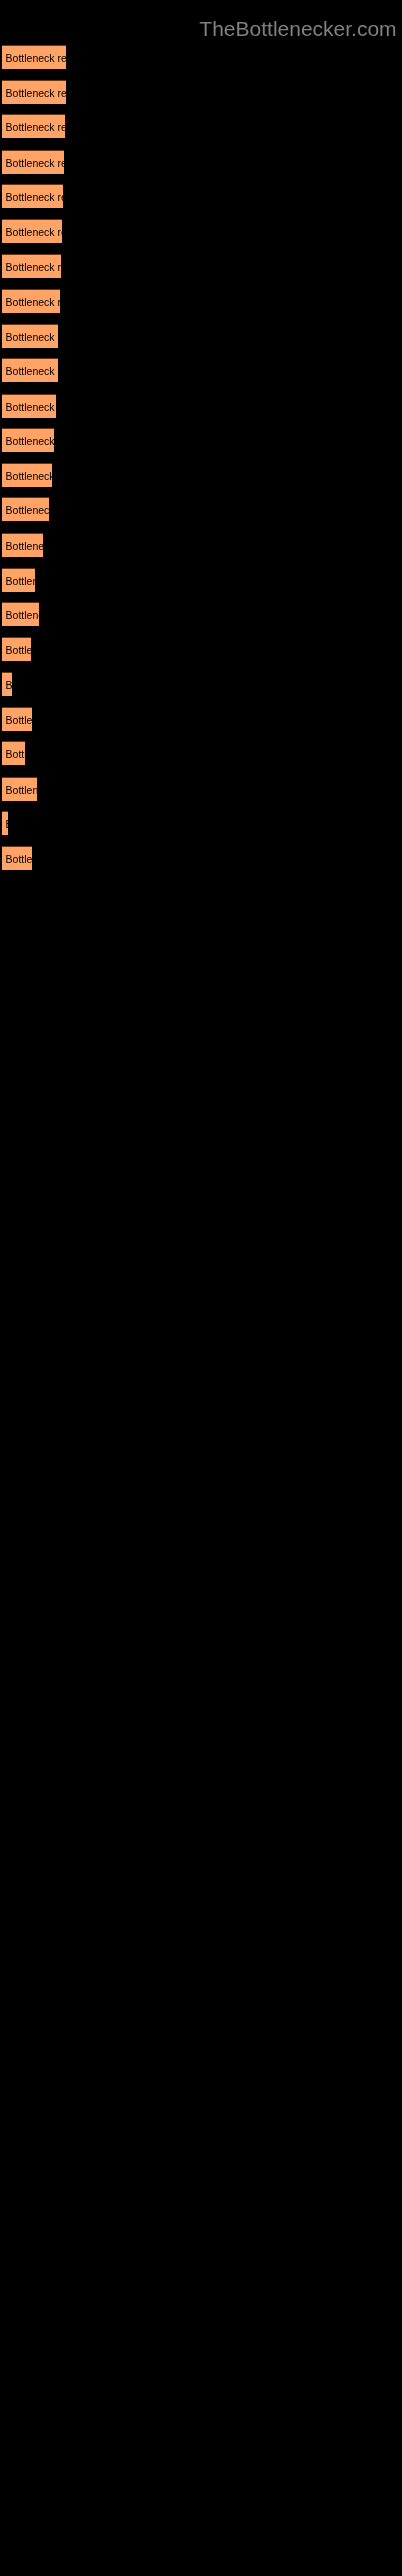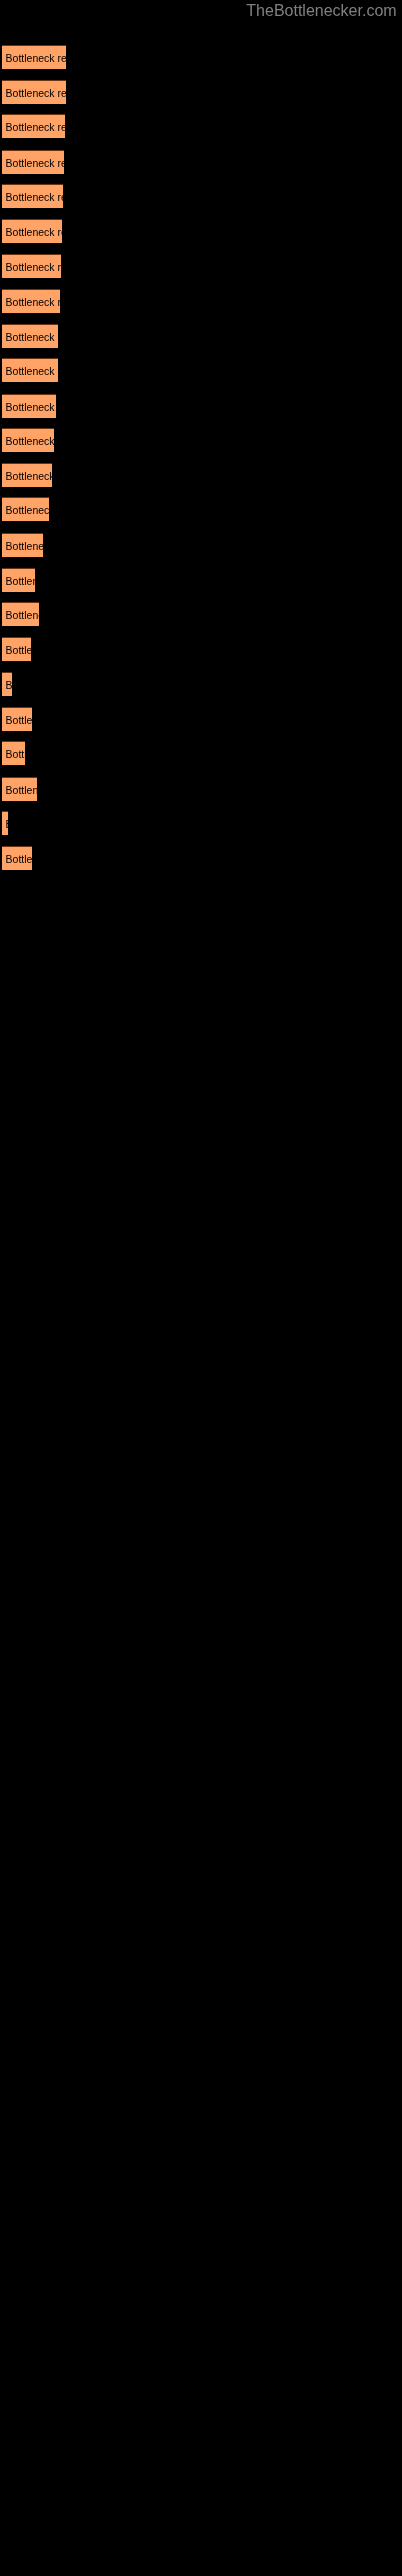--- a/index.html
+++ b/index.html
@@ -11,22 +11,22 @@
     height: 2576px;
     background: #000000;
     font-family: "Liberation Sans", sans-serif;
     position: relative;
     overflow: hidden;
   }
 
   .site-title {
     position: absolute;
     right: 6.4px;
-    top: 2px;
-    font-size: 16px;
+    top: 17px;
+    font-size: 21px;
     color: #808080;
     letter-spacing: 0px;
     white-space: nowrap;
     font-family: "Liberation Sans", sans-serif;
   }
 
   .chart-area {
     position: absolute;
     left: 0;
     top: 0;

